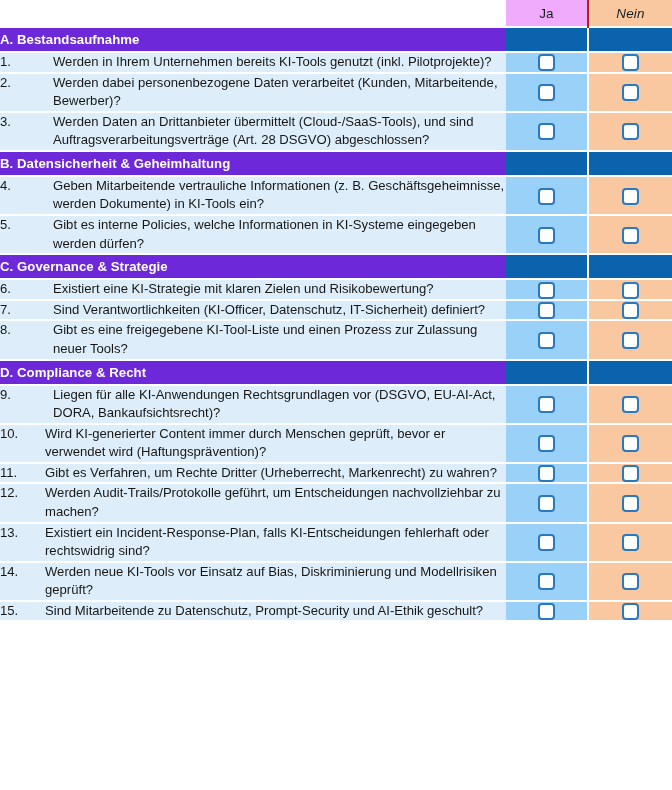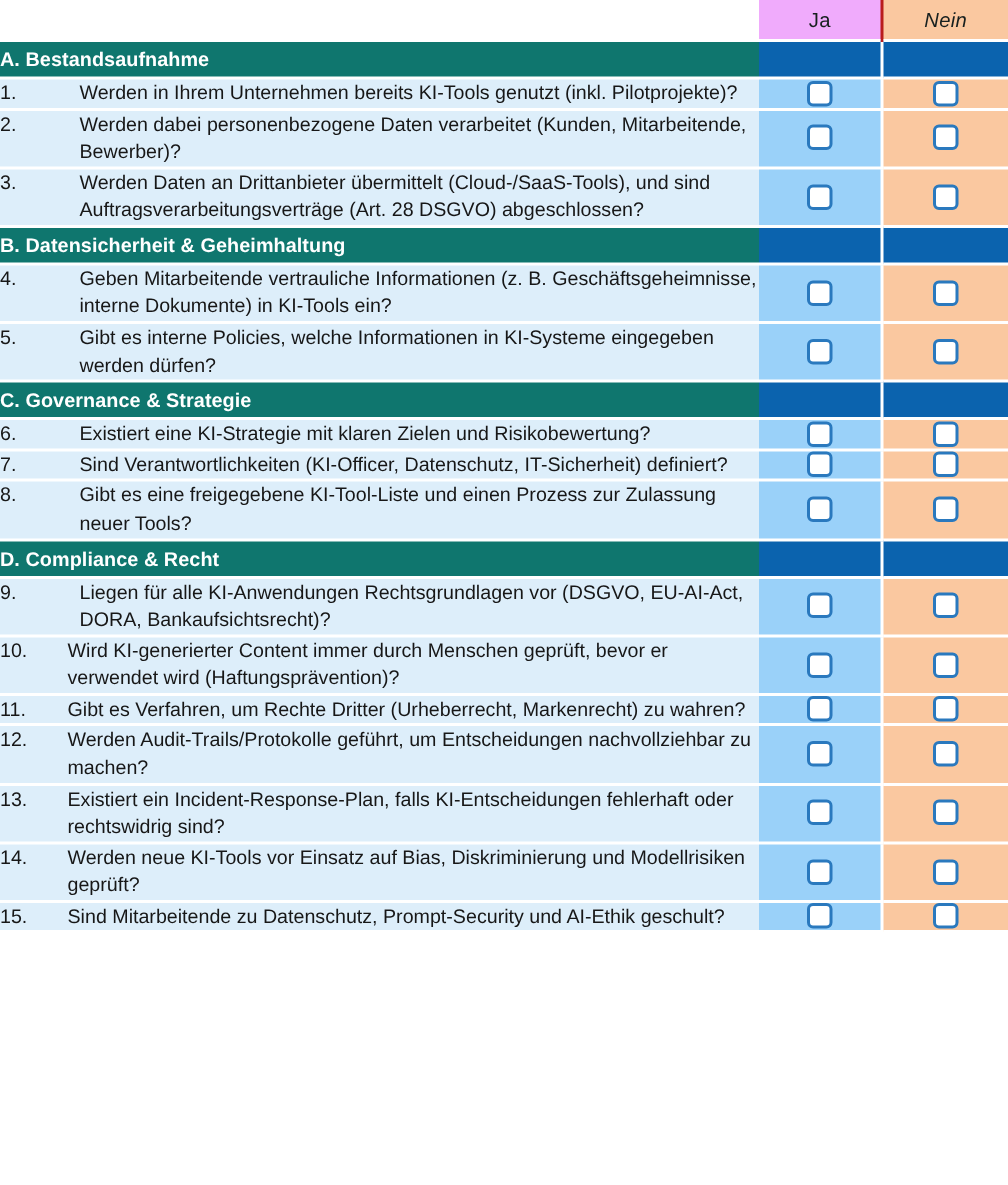--- a/index.html
+++ b/index.html
@@ -44,21 +44,21 @@
     font-size: 13.5px;
     font-weight: 400;
     color: #17201f;
     letter-spacing: .2px;
   }
   .hdr-ja   { background: #f0abfc; border-right: 2px solid #b91c1c; }
   .hdr-nein { background: #FAC8A0; font-style: italic; }
 
   
   .sec-cell {
-    background: #0f766e;
+    background: #6d28d9;
     color: #ffffff;
     font-size: 13.2px;
     font-weight: bold;
     height: 23px;
     padding: 0 0 0 9px;
     border-bottom: 2px solid #ffffff;
     border-top: 2px solid #ffffff;
     letter-spacing: .05px;
   }
   .sec-fill-ja, .sec-fill-nein {
@@ -169,21 +169,21 @@
       </tr>
       <tr>
         <td class="sec-cell">B. Datensicherheit &amp; Geheimhaltung</td>
         <td class="sec-fill-ja"></td>
         <td class="sec-fill-nein"></td>
       </tr>
       <tr>
         <td class="q-text">
           <div class="q-inner">
             <span class="q-num wide">4.</span>
-            <span class="q-body">Geben Mitarbeitende vertrauliche Informationen (z. B. Geschäftsgeheimnisse, interne Dokumente) in KI-Tools ein?</span>
+            <span class="q-body">Geben Mitarbeitende vertrauliche Informationen (z. B. Geschäftsgeheimnisse, werden Dokumente) in KI-Tools ein?</span>
           </div>
         </td>
         <td class="q-cell-ja"><span class="cbx"></span></td>
         <td class="q-cell-nein"><span class="cbx"></span></td>
       </tr>
       <tr>
         <td class="q-text">
           <div class="q-inner">
             <span class="q-num wide">5.</span>
             <span class="q-body">Gibt es interne Policies, welche Informationen in KI-Systeme eingegeben werden dürfen?</span>

